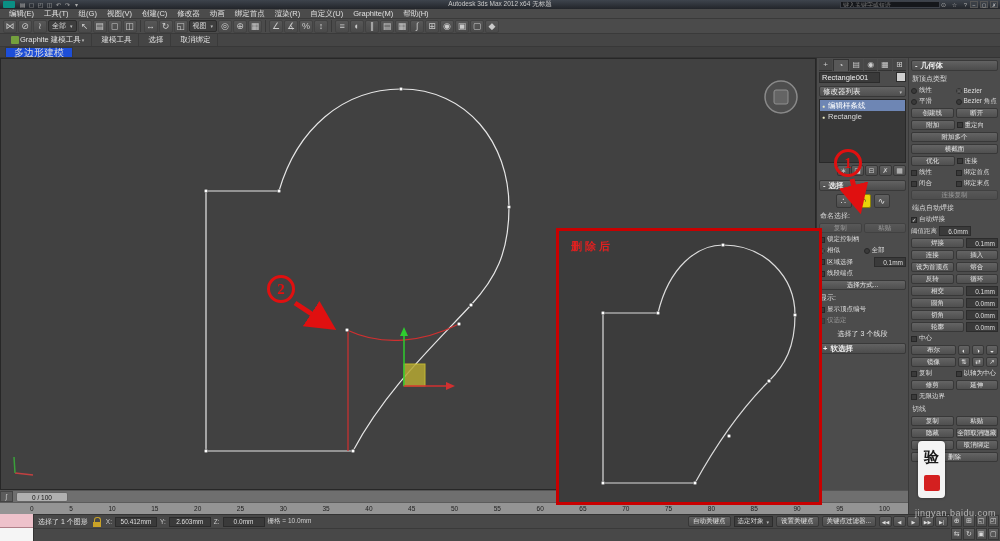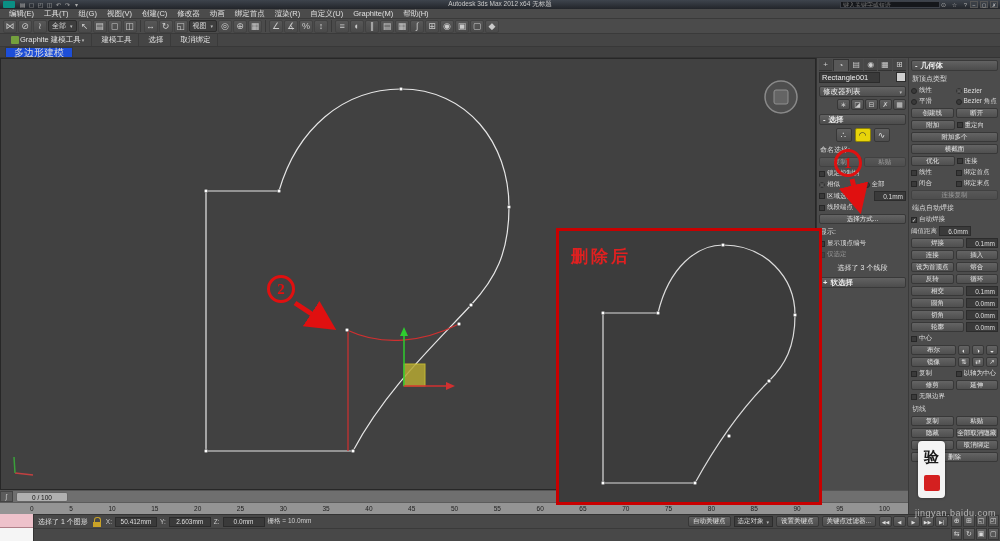--- a/index.html
+++ b/index.html
@@ -83,21 +83,21 @@
 .lock{width:8px;height:10px;position:relative;margin:0 2px;flex:0 0 8px}
 .lock:before{content:"";position:absolute;top:0;left:1.5px;width:5px;height:5px;border:1px solid #c9a227;border-bottom:none;border-radius:3px 3px 0 0}
 .lock:after{content:"";position:absolute;bottom:0;left:0;width:8px;height:5px;background:#c9a227}
 #maxscript{position:absolute;left:0;top:514px;width:34px;height:27px;z-index:3;border-right:1px solid #333}
 .ms-pink{height:14px;background:#eec2cb;border-bottom:1px solid #b08089}
 .ms-white{height:13px;background:#f5f5f5}
 #navgrid{position:absolute;right:0;top:514px;width:50px;height:27px;background:#484848;z-index:3;display:grid;grid-template-columns:repeat(4,1fr);gap:1px;padding:1px}
 .nav-ico{background:linear-gradient(#606060,#4d4d4d);border:1px solid #373737;font-size:7px;color:#d8d8d8;display:flex;align-items:center;justify-content:center}
 
 #inset{position:absolute;left:556px;top:228px;width:266px;height:277px;background:#3c3c3c;border:3px solid #c80000;z-index:40}
-#inset-label{position:absolute;left:12px;top:14px;font-size:17px;font-weight:bold;color:#e02020;letter-spacing:3px}
+#inset-label{position:absolute;left:12px;top:8px;font-size:11px;font-weight:bold;color:#e02020;letter-spacing:3px}
 
 .ann-circle{position:absolute;width:28px;height:28px;border:3px solid #e01010;border-radius:50%;color:#e01010;font-size:15px;font-weight:bold;display:flex;align-items:center;justify-content:center;z-index:50;font-family:"Liberation Serif","DejaVu Serif",serif}
 #ann-svg{position:absolute;left:0;top:0;width:1000px;height:541px;z-index:50;pointer-events:none}
 
 #stamp{position:absolute;left:918px;top:441px;width:27px;height:57px;background:#f4f4f4;border-radius:4px;z-index:60;display:flex;flex-direction:column;align-items:center;justify-content:space-evenly;box-shadow:0 0 3px rgba(0,0,0,.4)}
 #stamp .zh{color:#1a1a1a;font-size:15px;font-weight:bold}
 #stamp .seal{width:16px;height:16px;background:#d42020;border-radius:2px}
 #wm-site{position:absolute;right:4px;top:508px;font-size:9px;color:#b5b5b5;z-index:60;letter-spacing:.5px}
 </style>
 </head>
@@ -257,20 +257,30 @@
       <span class="cp-tab">⊞</span>
     </div>
   <div class="name-row">
     <span class="name-field">Rectangle001</span>
     <span class="swatch"></span>
   </div>
   <div class="modlist">
     <span>修改器列表</span>
     <span class="dd-arrow">▾</span>
   </div>
+  <div class="stackbox">
+      <div class="stack-row sel">
+        <span class="stack-bulb">●</span>
+        <span>编辑样条线</span>
+      </div>
+      <div class="stack-row">
+        <span class="stack-bulb">●</span>
+        <span>Rectangle</span>
+      </div>
+    </div>
   <div class="stack-btns">
       <span class="sbico">∗</span>
       <span class="sbico">◪</span>
       <span class="sbico">⊟</span>
       <span class="sbico">✗</span>
       <span class="sbico">▦</span>
     </div>
   <div class="roll">
     <span>-</span>
     <span>选择</span>

